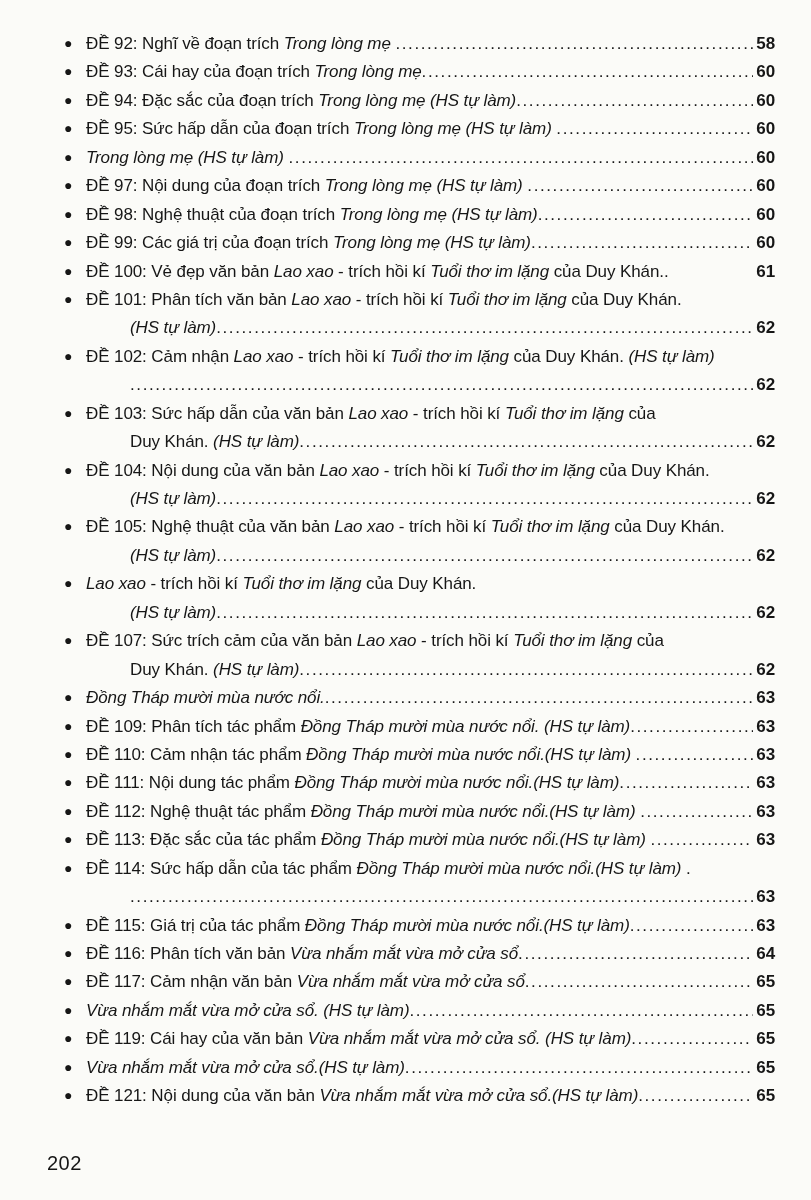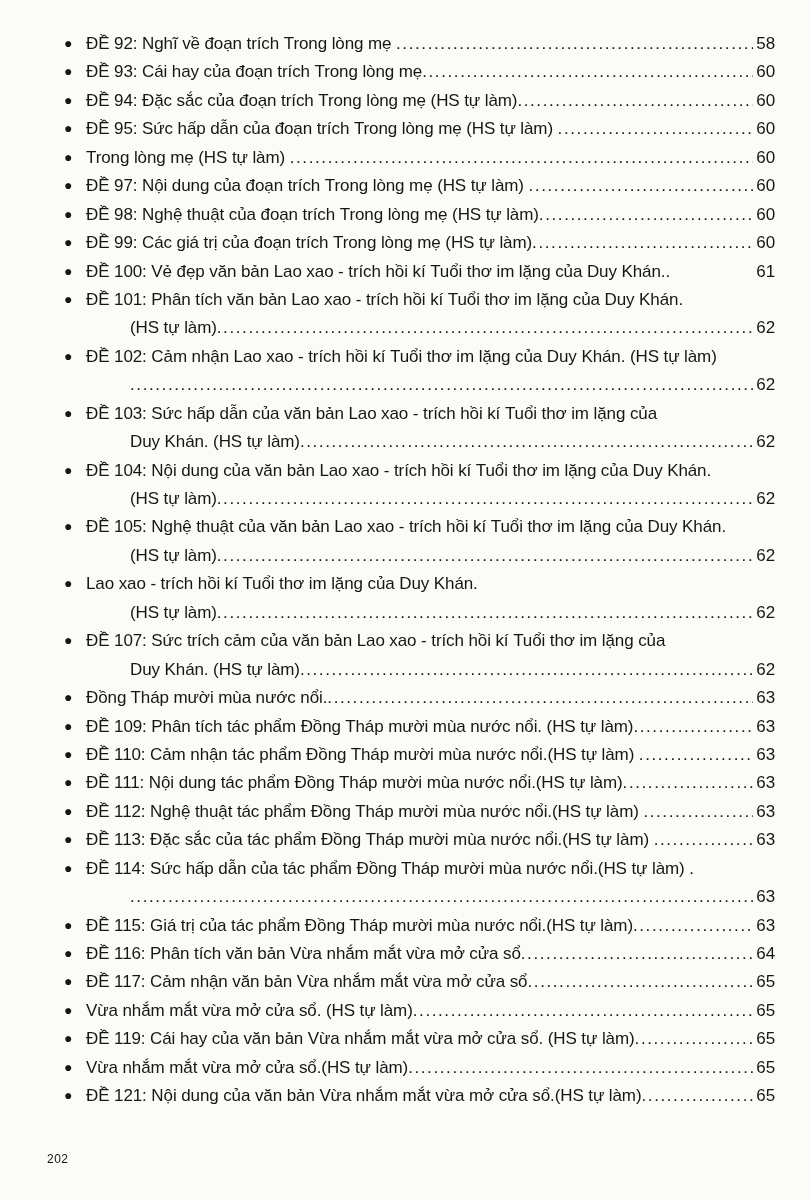--- a/index.html
+++ b/index.html
@@ -25,37 +25,37 @@
   }
   .bullet {
     flex: none;
     width: 22px;
     font-size: 14px;
     position: relative;
     top: -1px;
   }
   .cont { padding-left: 66px; }
   .seg { flex: none; white-space: pre; }
-  .it { }
+  .it { font-style: italic; }
   .dots {
     flex: 1 1 auto;
     min-width: 0;
     overflow: hidden;
     white-space: nowrap;
   }
   .dots::after {
     content: "........................................................................................................................................................................................................";
     letter-spacing: 1.6px;
   }
   .spacer { flex: 1 1 auto; }
-  .pageno { flex: none; margin-left: 3px; }
+  .pageno { flex: none; margin-left: 3px; font-weight: bold; }
   .footer-page {
     position: absolute;
     left: 47px; top: 1152px;
-    font-size: 12px;
+    font-size: 20px;
     letter-spacing: 0.5px;
   }
 </style>
 </head>
 <body>
 
 <div class="page">
   <main class="toc">
       <div>
         <div class="line"><span class="bullet">●</span><span class="seg">ĐỀ 92: Nghĩ về đoạn trích </span><span class="seg it">Trong lòng mẹ </span><span class="dots"></span><span class="pageno">58</span></div>

